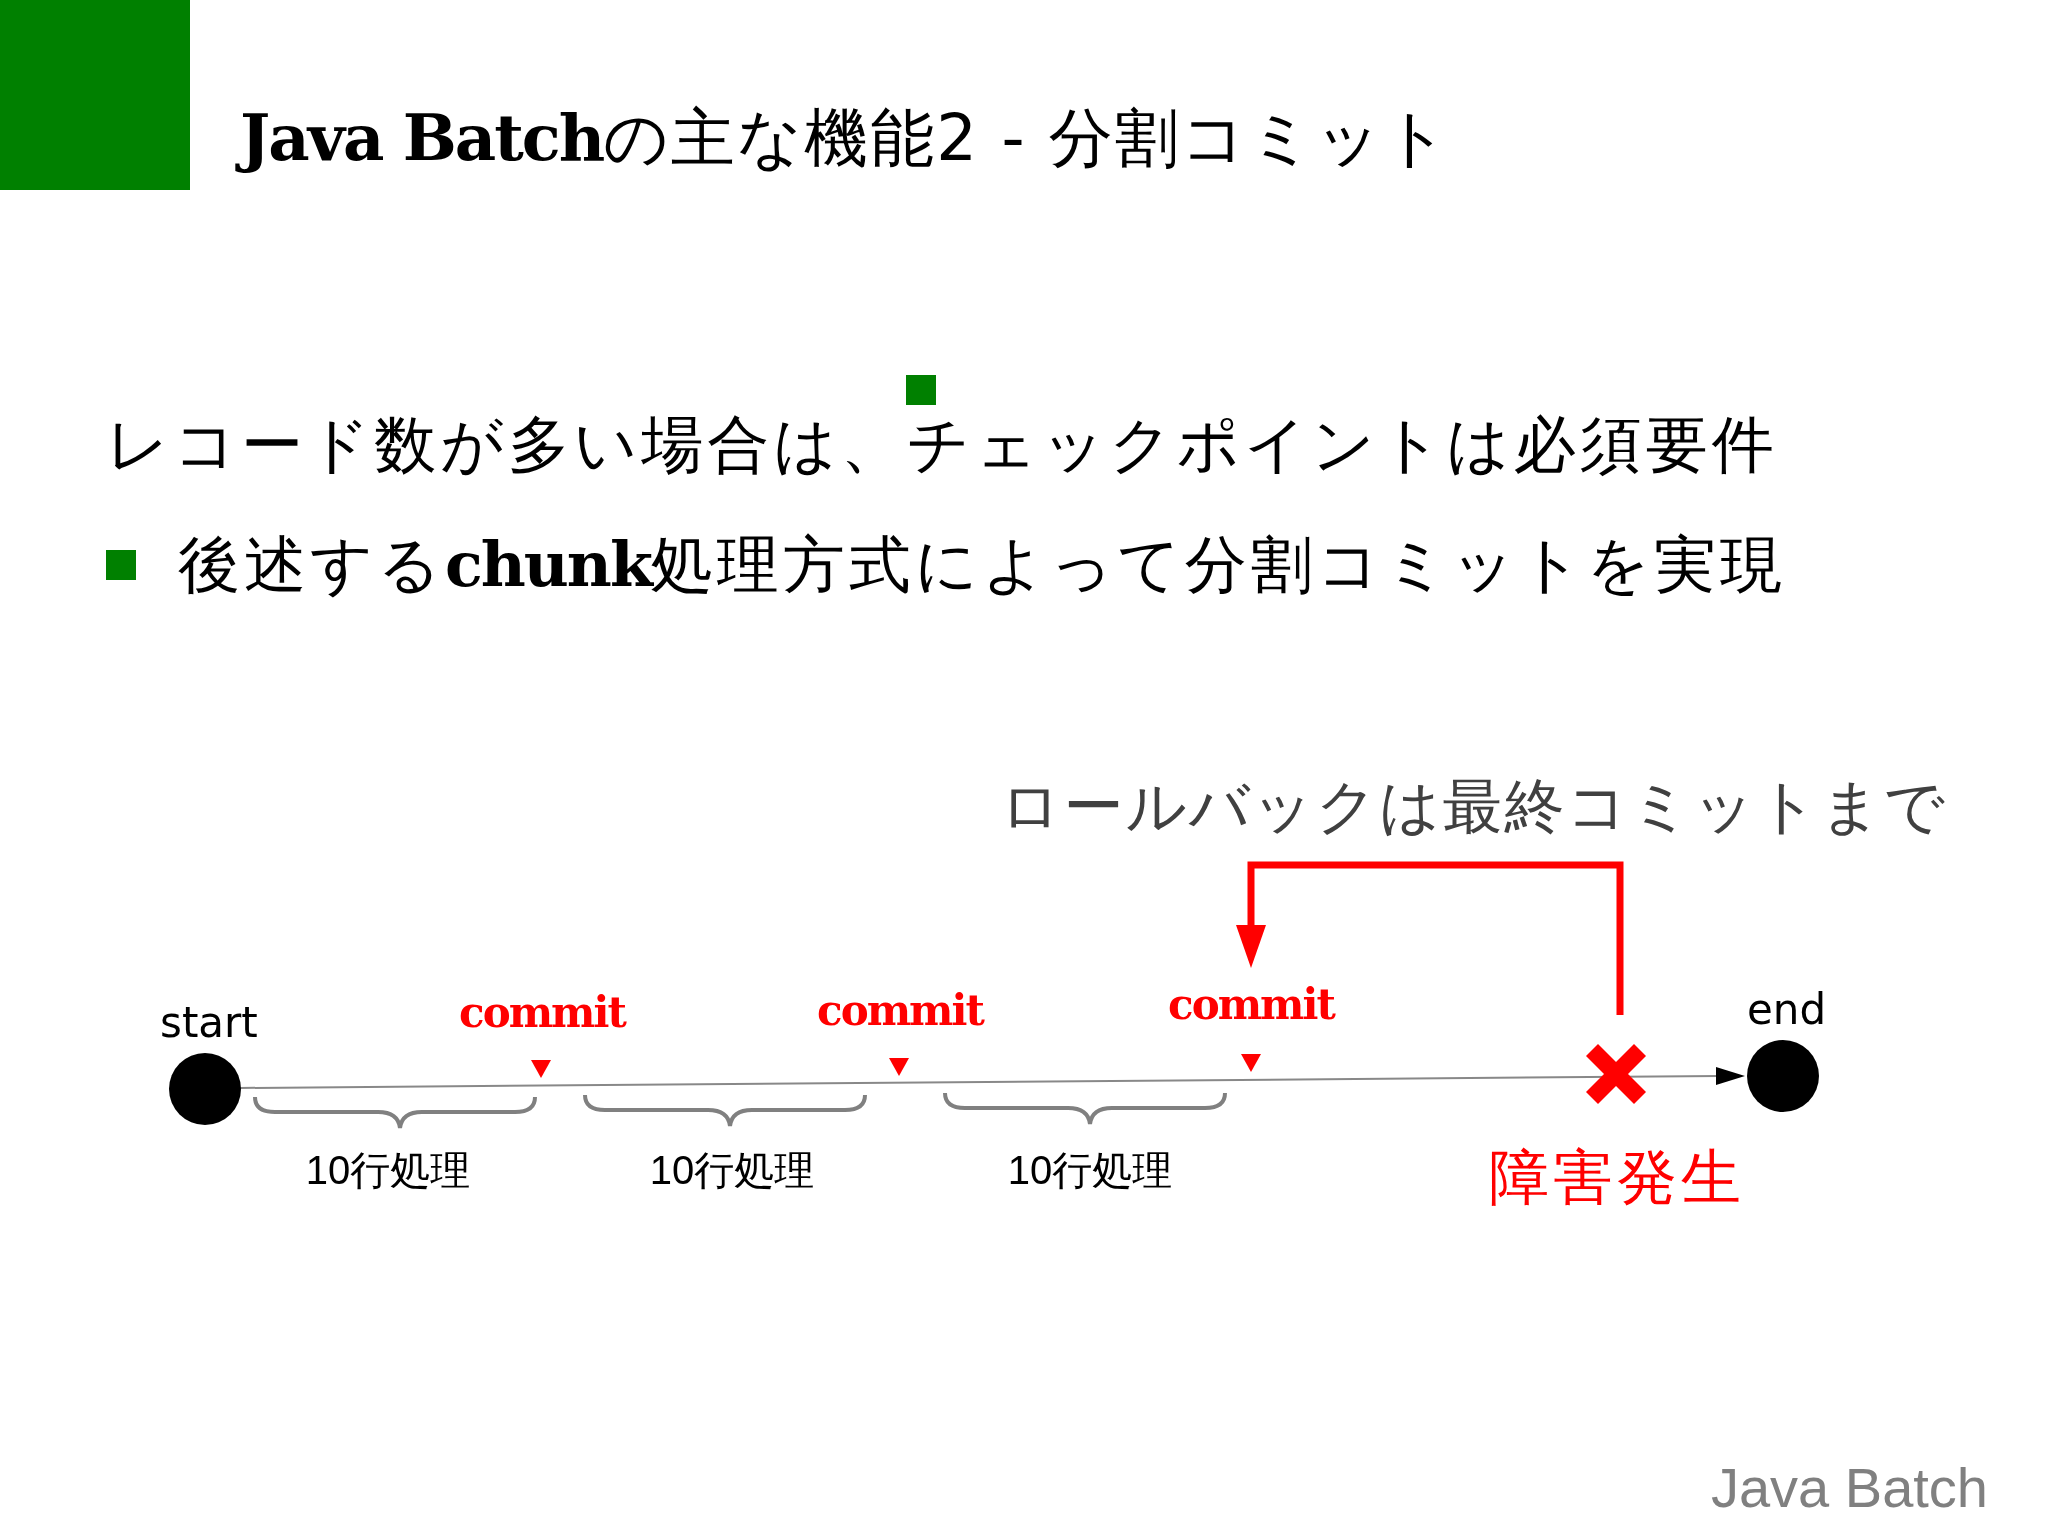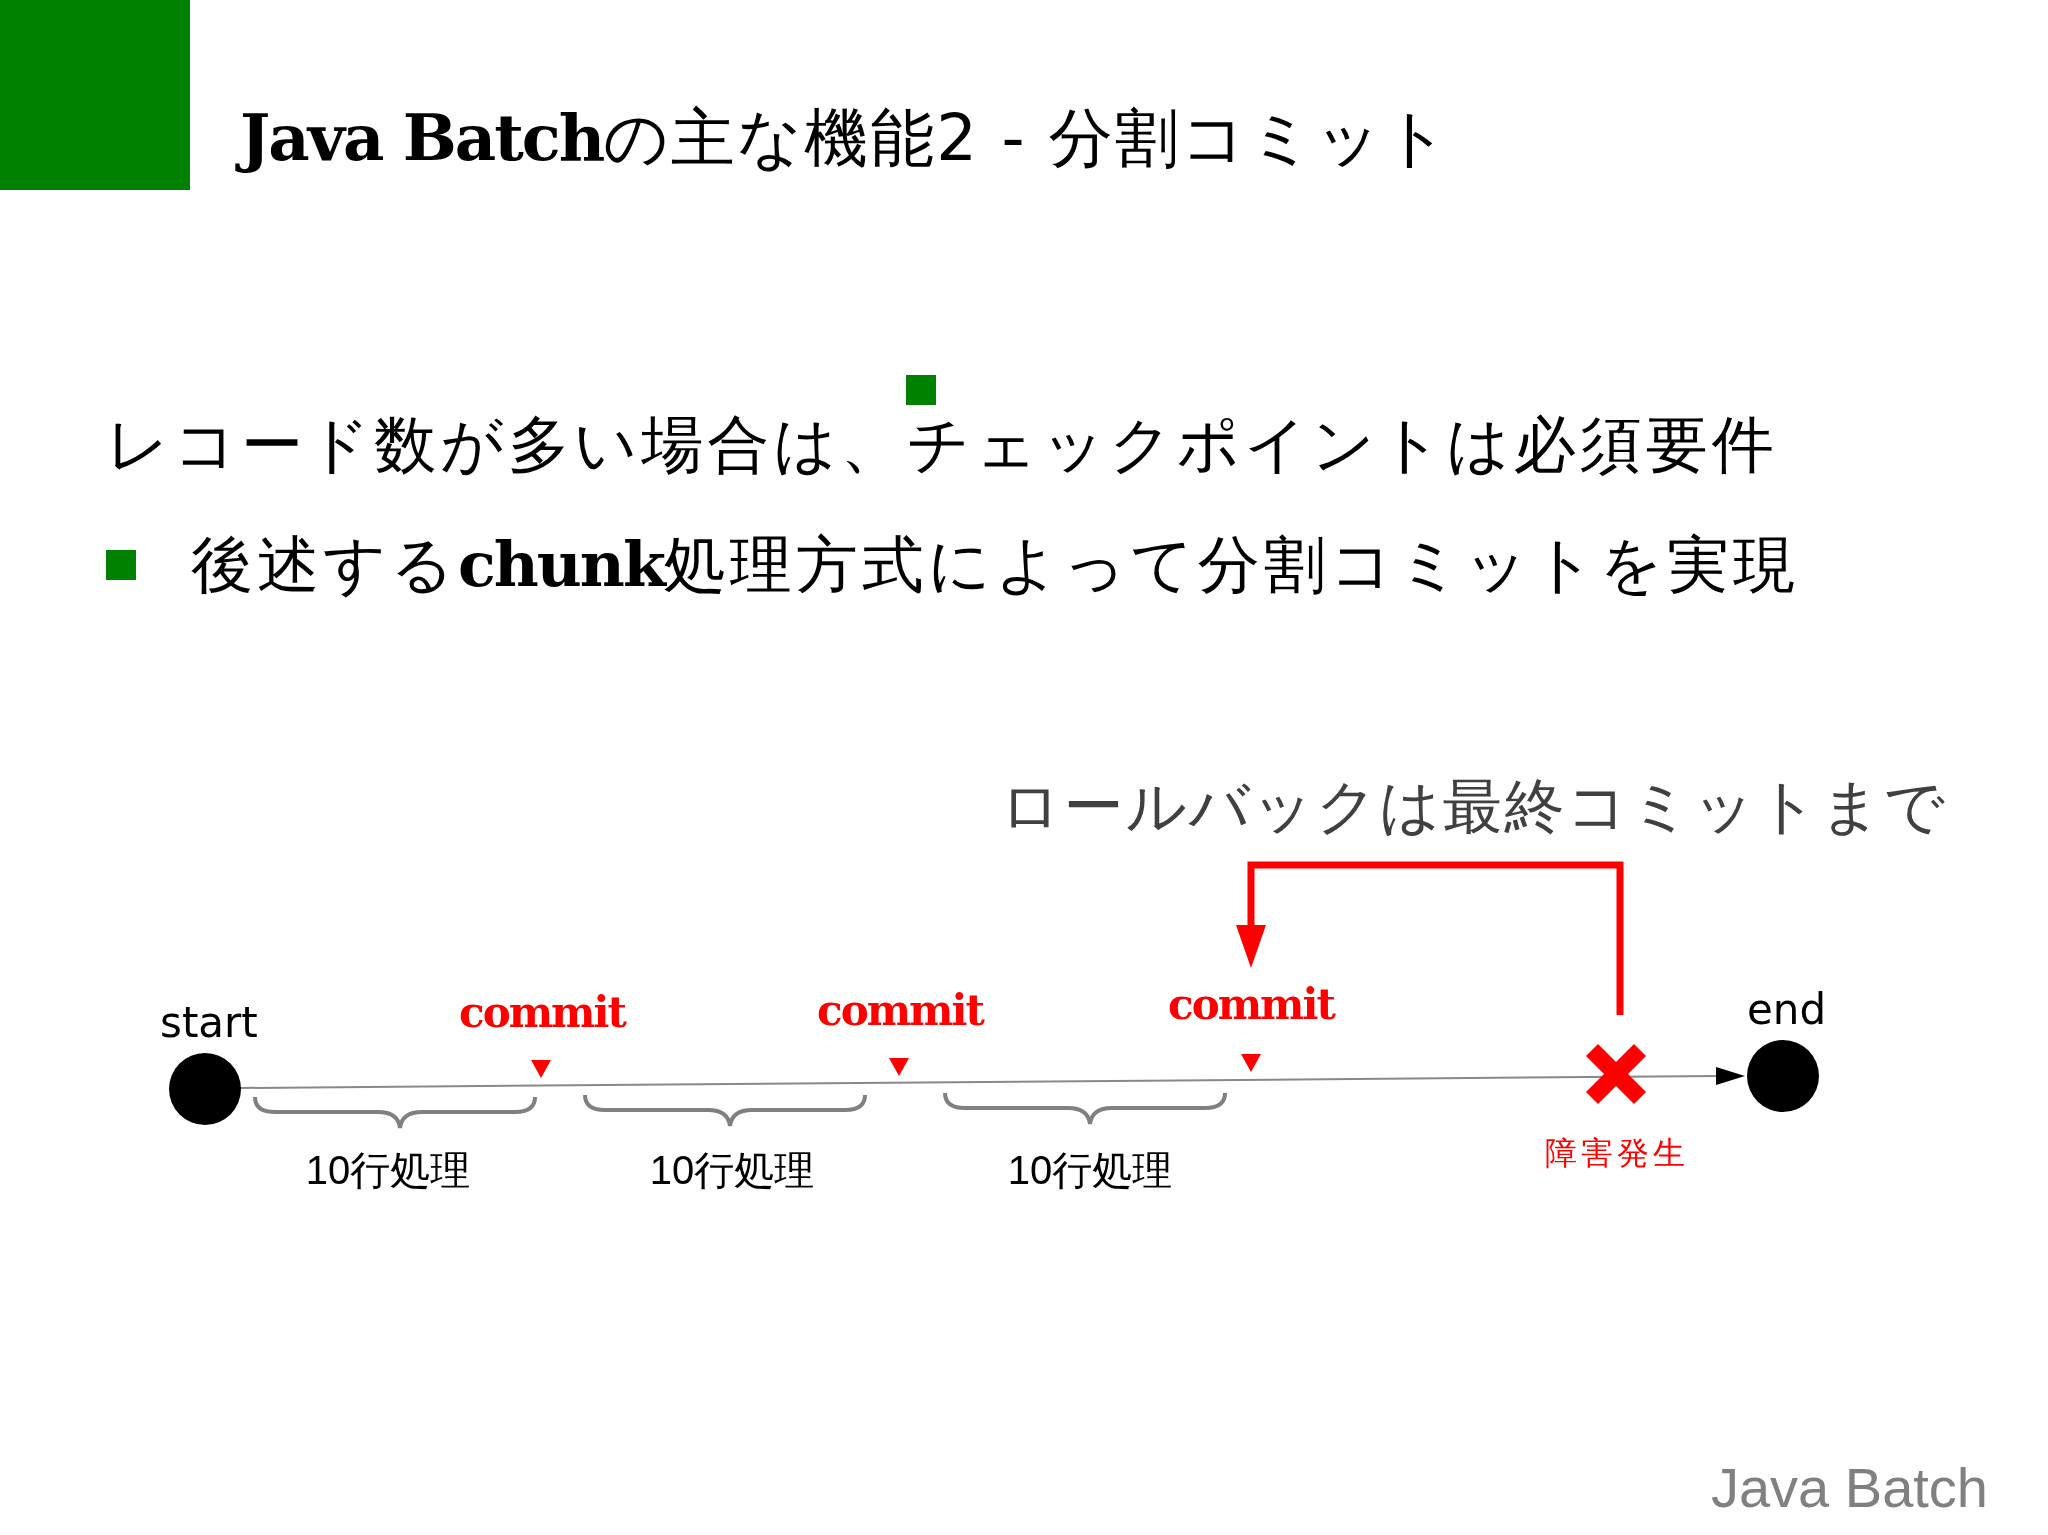--- a/index.html
+++ b/index.html
@@ -11,40 +11,40 @@
   #title .gothic { font-family:"DejaVu Serif", "Liberation Serif", serif; font-weight:bold; letter-spacing:-2px; }
   .bullet-row { left:106px; display:flex; align-items:center; white-space:nowrap; }
   .bullet-sq { width:30px; height:30px; margin-right:42px; }
   .bullet-text { font-size:62px; line-height:80px; letter-spacing:4px; }
   .bullet-text .chunk { font-family:"DejaVu Serif","Liberation Serif",serif; font-weight:bold; letter-spacing:-2px; }
   #rollback-label { left:1000px; top:768px; font-size:60px; line-height:76px; white-space:nowrap; letter-spacing:2px; }
   svg#diagram { left:0; top:0; }
   .lbl { font-size:42px; line-height:50px; white-space:nowrap; }
   .commit { font-family:"DejaVu Serif","Liberation Serif",serif; font-weight:bold; font-size:42px; letter-spacing:-2px; transform:translateX(-50%); }
   .chunk-lbl { font-family:Liberation Sans, sans-serif; font-size:40px; transform:translateX(-50%); }
-  .fail-lbl { font-size:32px; transform:translateX(-50%); letter-spacing:4px; }
+  .fail-lbl { font-size:60px; transform:translateX(-50%); letter-spacing:4px;margin-top:24px; }
   #footer { right:60px; top:1455px; font-family:"Liberation Sans", sans-serif; font-size:56px; color:#808080; white-space:nowrap; }
 </style>
 </head>
 <body>
 
 <div id="green-block" class="abs" style="background:#008000;"></div>
 
 <div id="title" class="abs">
   <span class="gothic">Java Batch</span><span>の主な機能2 ‐ 分割コミット</span>
 </div>
 
 <div class="abs bullet-row" style="top:375px;flex-direction:column;">
   <div class="bullet-sq" style="background:#008000;"></div>
   <div class="bullet-text">
     <span>レコード数が多い場合は、チェックポイントは必須要件</span>
   </div>
 </div>
 
-<div class="abs bullet-row" style="top:525px;gap:13px;">
+<div class="abs bullet-row" style="top:525px;">
   <div class="bullet-sq" style="background:#008000;"></div>
   <div class="bullet-text">
     <span>後述する</span><span class="chunk">chunk</span><span>処理方式によって分割コミットを実現</span>
   </div>
 </div>
 
 <div id="rollback-label" class="abs" style="color:#404040;">ロールバックは最終コミットまで</div>
 
 <svg id="diagram" class="abs" width="2048" height="1535" viewBox="0 0 2048 1535">
 

